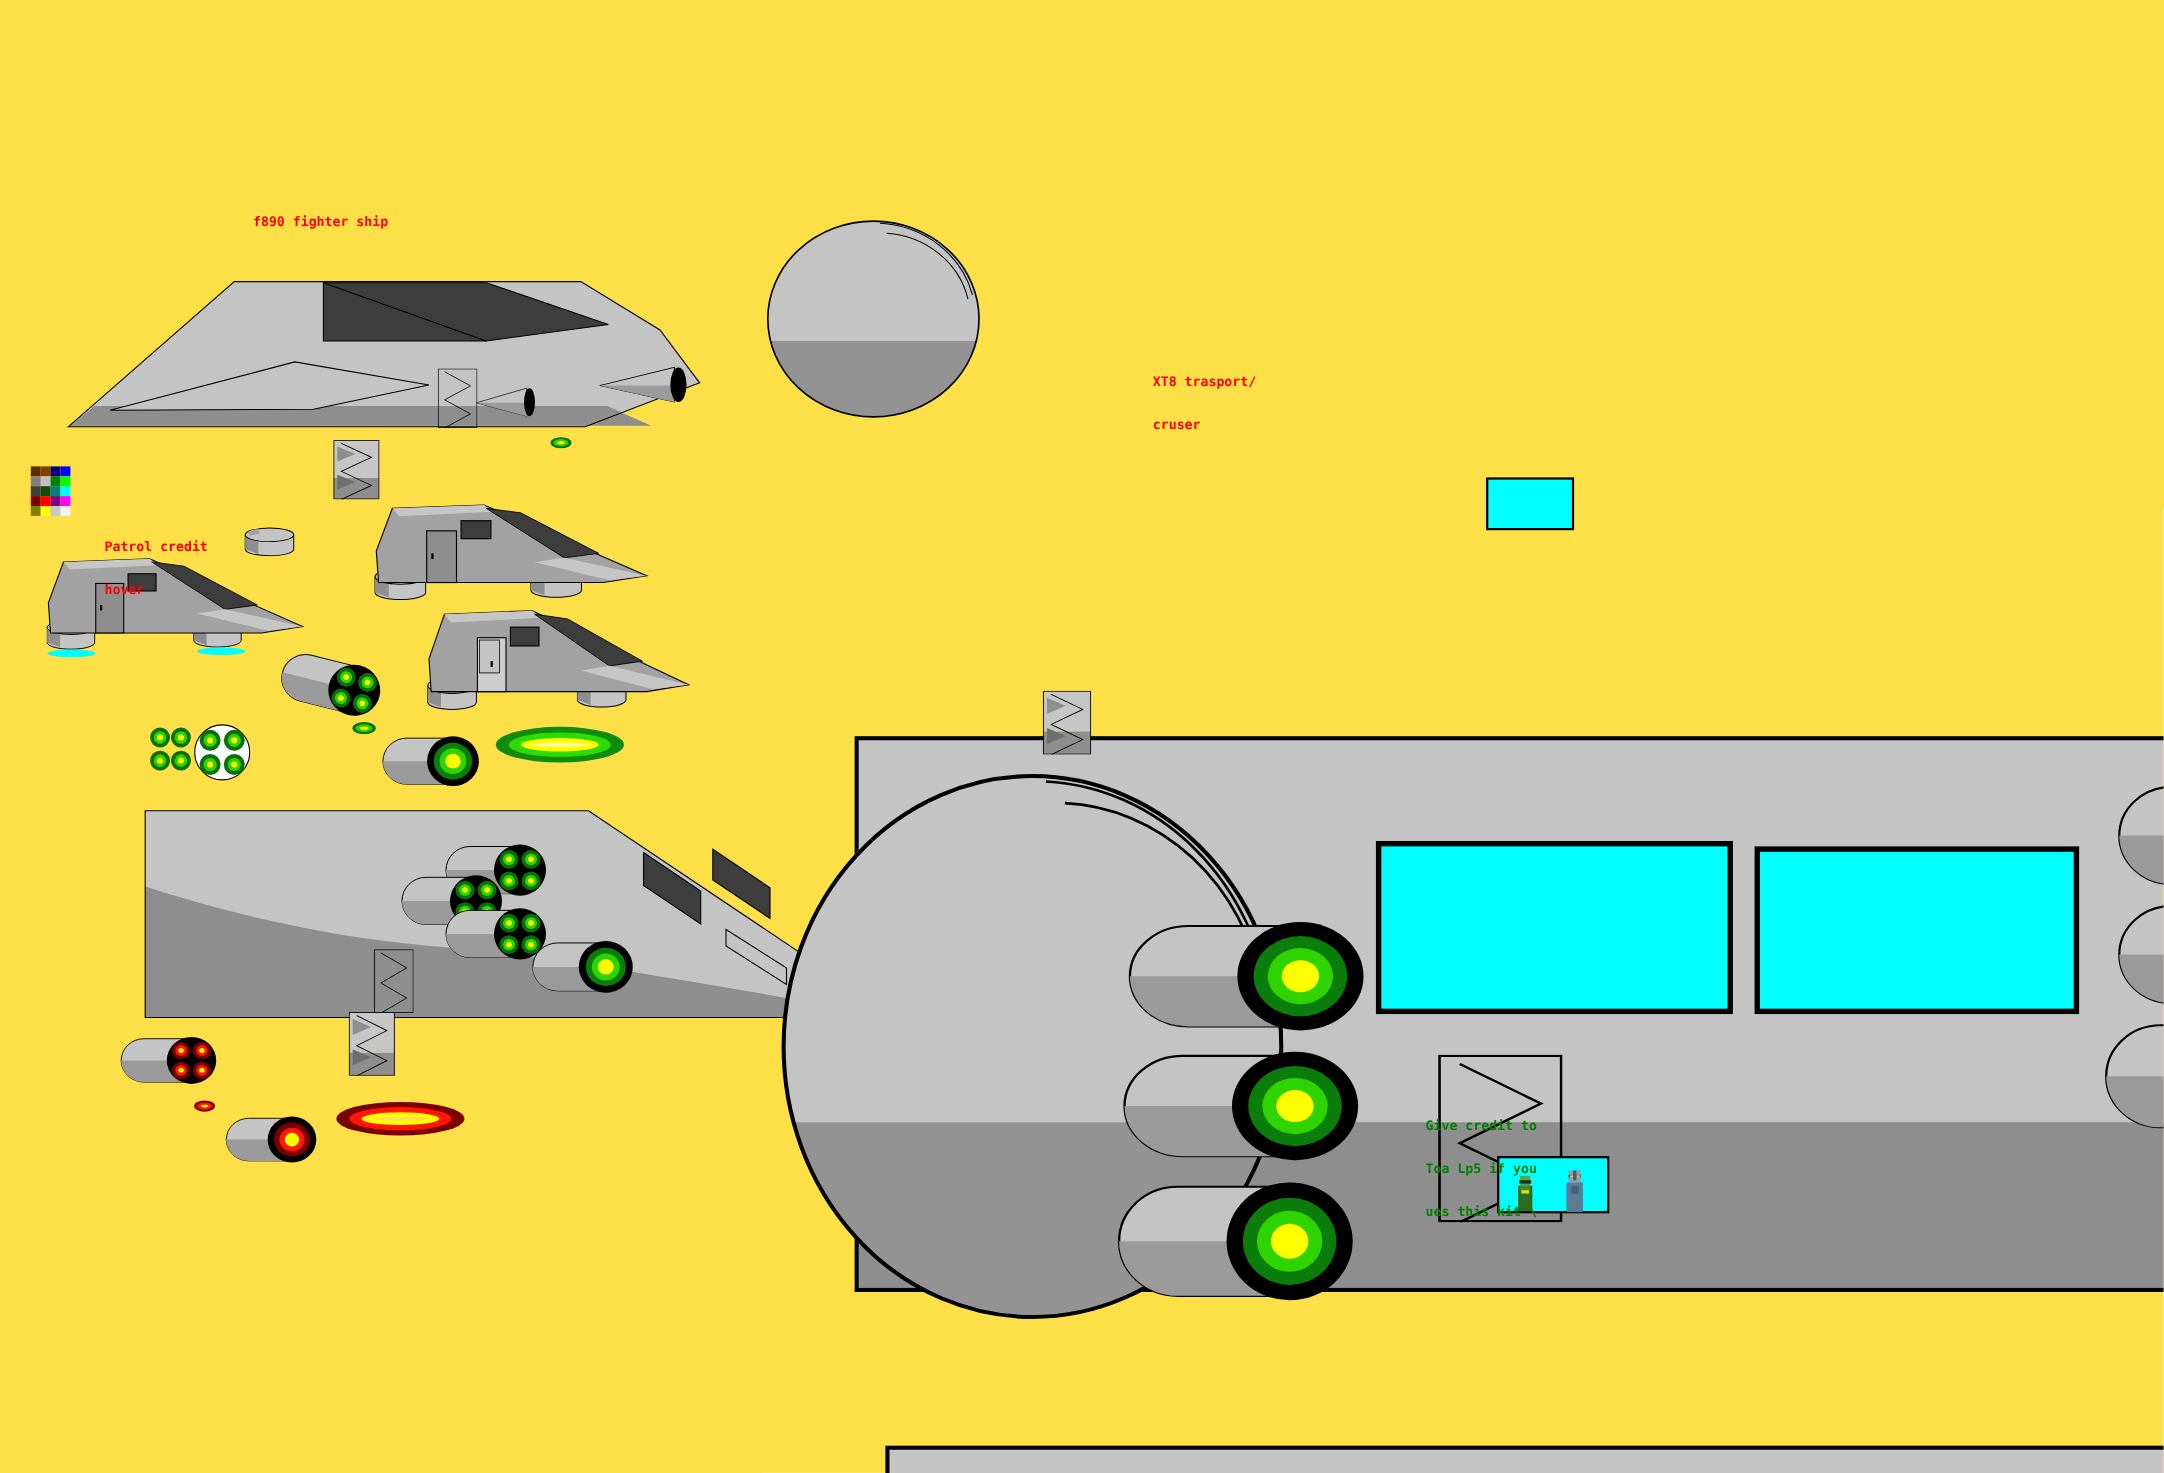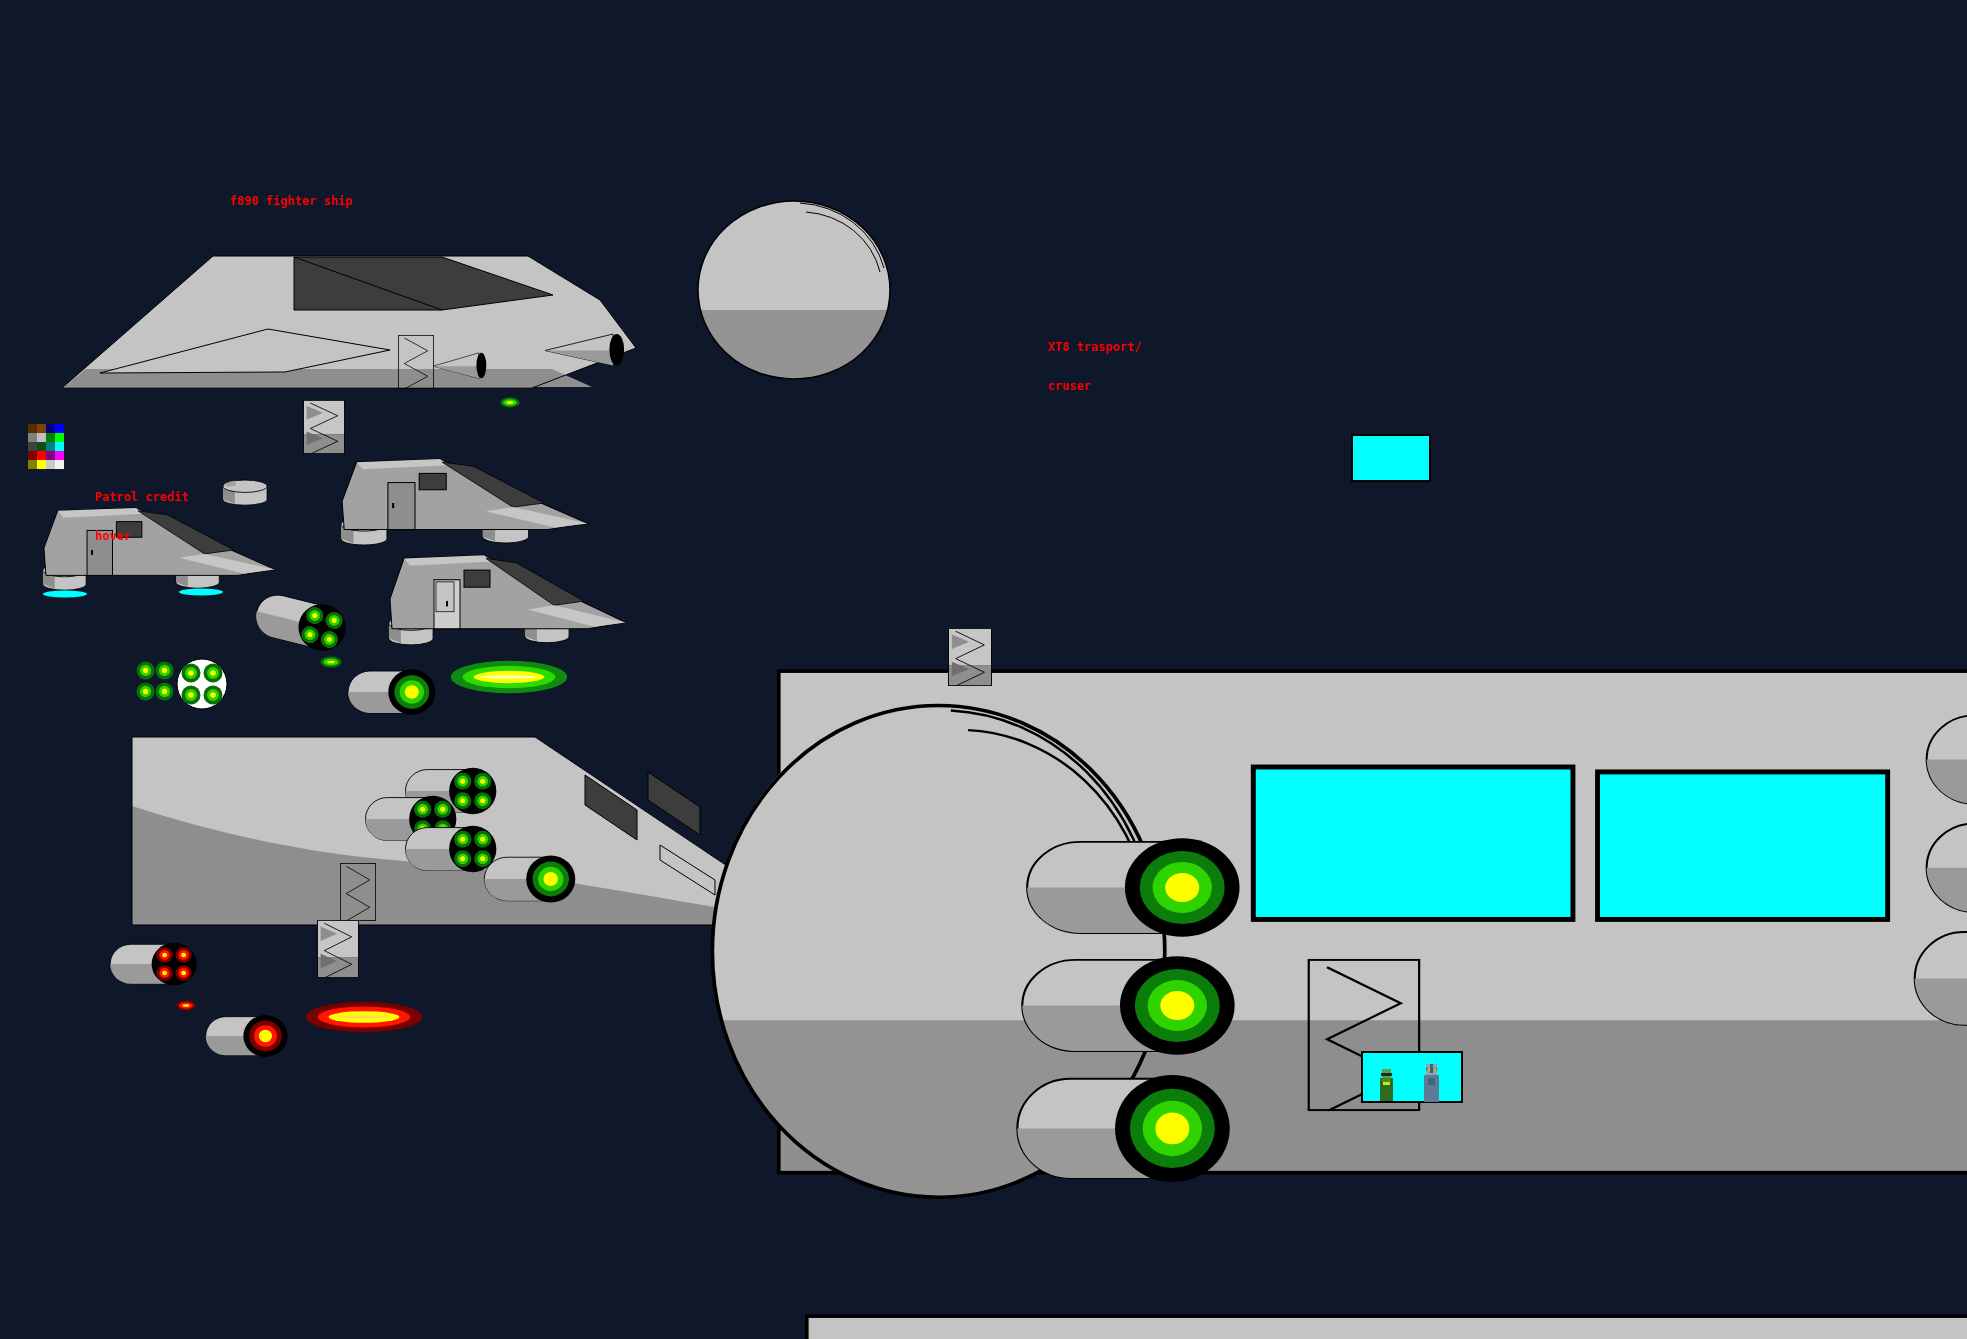--- a/index.html
+++ b/index.html
@@ -1,16 +1,16 @@
 <!DOCTYPE html>
 <html><head>
 <meta charset="utf-8">
 <style>
   html,body{margin:0;padding:0;background:#fff;}
-  #canvas{position:relative;width:1967px;height:1339px;background:#0f172a;overflow:hidden;
+  #canvas{position:relative;width:1967px;height:1339px;background:#fde047;overflow:hidden;
           font-family:"DejaVu Sans Mono", monospace;text-decoration:underline;}
   #scene{position:absolute;left:0;top:0;}
   .lbl{position:absolute;font:bold 12px/13px "DejaVu Sans Mono", monospace;white-space:pre;}
   .lbl span{display:block;}
   .red{color:#ff0000;}
   .green{color:#008000;}
   #palette{position:absolute;left:28px;top:424px;display:grid;
            grid-template-columns:repeat(4,9px);grid-auto-rows:9px;}
   .swatch{width:9px;height:9px;}
 </style>
@@ -294,20 +294,25 @@
 <div class="lbl red" style="left:95px;top:465px;">
   <span>Patrol credit</span>
   <span>hover</span>
 </div>
 
 <div class="lbl red" style="left:1048px;top:315px;">
   <span>XT8 trasport/</span>
   <span>cruser</span>
 </div>
 
+<div class="lbl green" style="left:1296px;top:991px;">
+  <span>Give credit to</span>
+  <span>Toa Lp5 if you</span>
+  <span>ues this kit \</span>
+</div>
 
 <div id="palette">
       <div class="swatch" style="background: rgb(90, 45, 0);"></div>
       <div class="swatch" style="background: rgb(128, 64, 0);"></div>
       <div class="swatch" style="background: rgb(0, 0, 128);"></div>
       <div class="swatch" style="background: rgb(0, 0, 255);"></div>
       <div class="swatch" style="background: rgb(128, 128, 128);"></div>
       <div class="swatch" style="background: rgb(192, 192, 192);"></div>
       <div class="swatch" style="background: rgb(0, 128, 0);"></div>
       <div class="swatch" style="background: rgb(0, 255, 0);"></div>

